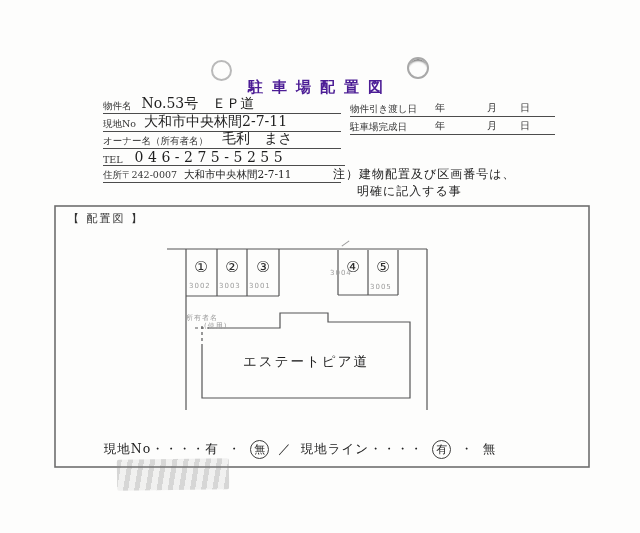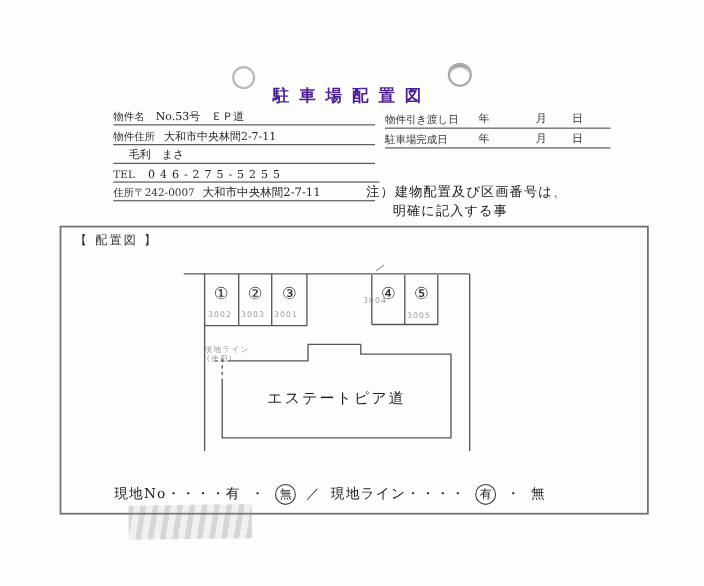--- a/index.html
+++ b/index.html
@@ -10,34 +10,34 @@
   #hole-left{left:211px;top:60px;width:17px;height:17px;border:2px solid #b9b9b9;}
   #hole-right{left:407px;top:57px;width:18px;height:18px;border:2px solid #a8a8a8;
               box-shadow:inset 0 4px 2px -2px #7f7f7f;}
   
   #title{position:absolute;left:0;right:0;top:78px;text-align:center;
          font-size:15px;font-weight:bold;letter-spacing:9px;color:#4c1d95;}
   
   .fieldrow{position:absolute;height:16px;border-bottom:1.2px solid #4c4c4c;
             display:flex;align-items:flex-end;white-space:nowrap;margin-left:15px;}
   .flabel{font-size:9.5px;color:#333;}
-  .fvalue{font-size:10px;color:#1f1f1f;}
+  .fvalue{font-size:14px;color:#1f1f1f;}
   .tel-val{letter-spacing:4.5px;}
   .ymd{position:absolute;bottom:1px;font-size:10px;color:#333;}
   .note{position:absolute;font-size:12px;color:#222;letter-spacing:1px;white-space:nowrap;}
   
   #layout-svg{position:absolute;left:0;top:0;pointer-events:none;}
   .overlay{position:absolute;white-space:nowrap;}
   #section-label{left:68px;top:211px;font-size:11px;letter-spacing:2px;color:#333;text-align:right;}
   .space-num{position:absolute;width:22px;text-align:center;font-size:15px;color:#2b2b2b;
              font-family:"DejaVu Sans","Liberation Sans",sans-serif;}
   .hand{position:absolute;font-size:7px;color:#9b9b9b;letter-spacing:1px;
         font-family:"DejaVu Sans","Liberation Sans",sans-serif;margin-top:32px;}
   #owner-note{line-height:8px;text-align:left;}
-  #owner-note .l2{padding-left:2px;}
+  #owner-note .l2{padding-left:18px;}
   #building-label{left:202px;top:353px;width:208px;text-align:center;
                   font-size:13.5px;letter-spacing:2px;color:#1e1e1e;}
   #arrow-mark{position:absolute;left:341px;top:243px;width:9px;border-top:1px solid #9b9b9b;
               transform:rotate(-35deg);}
   
   #site-check{position:absolute;left:55px;top:440px;width:534px;display:flex;
               justify-content:center;align-items:center;gap:9px;transform:translateX(-22px);
               font-size:12.5px;color:#222;letter-spacing:1px;}
   .circled{display:inline-flex;justify-content:center;align-items:center;width:17px;height:17px;
            border:1.4px solid #3d3d3d;border-radius:50%;font-size:11px;letter-spacing:0;}
@@ -55,24 +55,25 @@
   <div class="hole" id="hole-left"></div>
   <div class="hole" id="hole-right"></div>
 
   <div id="title">駐車場配置図</div>
 
   <div class="fieldrow" style="left:88px;top:97px;width:238px">
     <span class="flabel">物件名</span>
     <span class="fvalue" style="margin-left:10px">No.53号　ＥＰ道</span>
   </div>
   <div class="fieldrow" style="left:88px;top:115px;width:238px">
-    <span class="flabel">物件住所</span>
+    <span class="flabel">現地No</span>
     <span class="fvalue" style="margin-left:8px">大和市中央林間2-7-11</span>
   </div>
   <div class="fieldrow" style="left:88px;top:132px;width:238px">
+    <span class="flabel">オーナー名（所有者名）</span>
     <span class="fvalue" style="margin-left:14px">毛利　まさ</span>
   </div>
   <div class="fieldrow" style="left:88px;top:149px;width:242px">
     <span class="flabel">TEL</span>
     <span class="fvalue tel-val" style="margin-left:12px">046-275-5255</span>
   </div>
   <div class="fieldrow" style="left:88px;top:166px;width:238px">
     <span class="flabel">住所〒242-0007</span>
     <span class="fvalue" style="margin-left:7px;font-size:10.5px">大和市中央林間2-7-11</span>
   </div>
@@ -125,21 +126,21 @@
   <div class="space-num" style="left:372px;top:258px">⑤</div>
 
   <div class="hand" style="left:189px;top:250px">3002</div>
   <div class="hand" style="left:219px;top:250px">3003</div>
   <div class="hand" style="left:249px;top:250px">3001</div>
   <div class="hand" style="left:330px;top:237px">3004</div>
   <div id="arrow-mark"></div>
   <div class="hand" style="left:370px;top:251px">3005</div>
 
   <div class="hand" id="owner-note" style="left:186px;top:282px">
-    <div>現地ライン</div>
+    <div>所有者名</div>
     <div class="l2">(使用)</div>
   </div>
 
   <div class="overlay" id="building-label">エステートピア道</div>
 
   <div id="site-check">
     <span>現地No・・・・有</span>
     <span>・</span>
     <span class="circled">無</span>
     <span>／</span>

